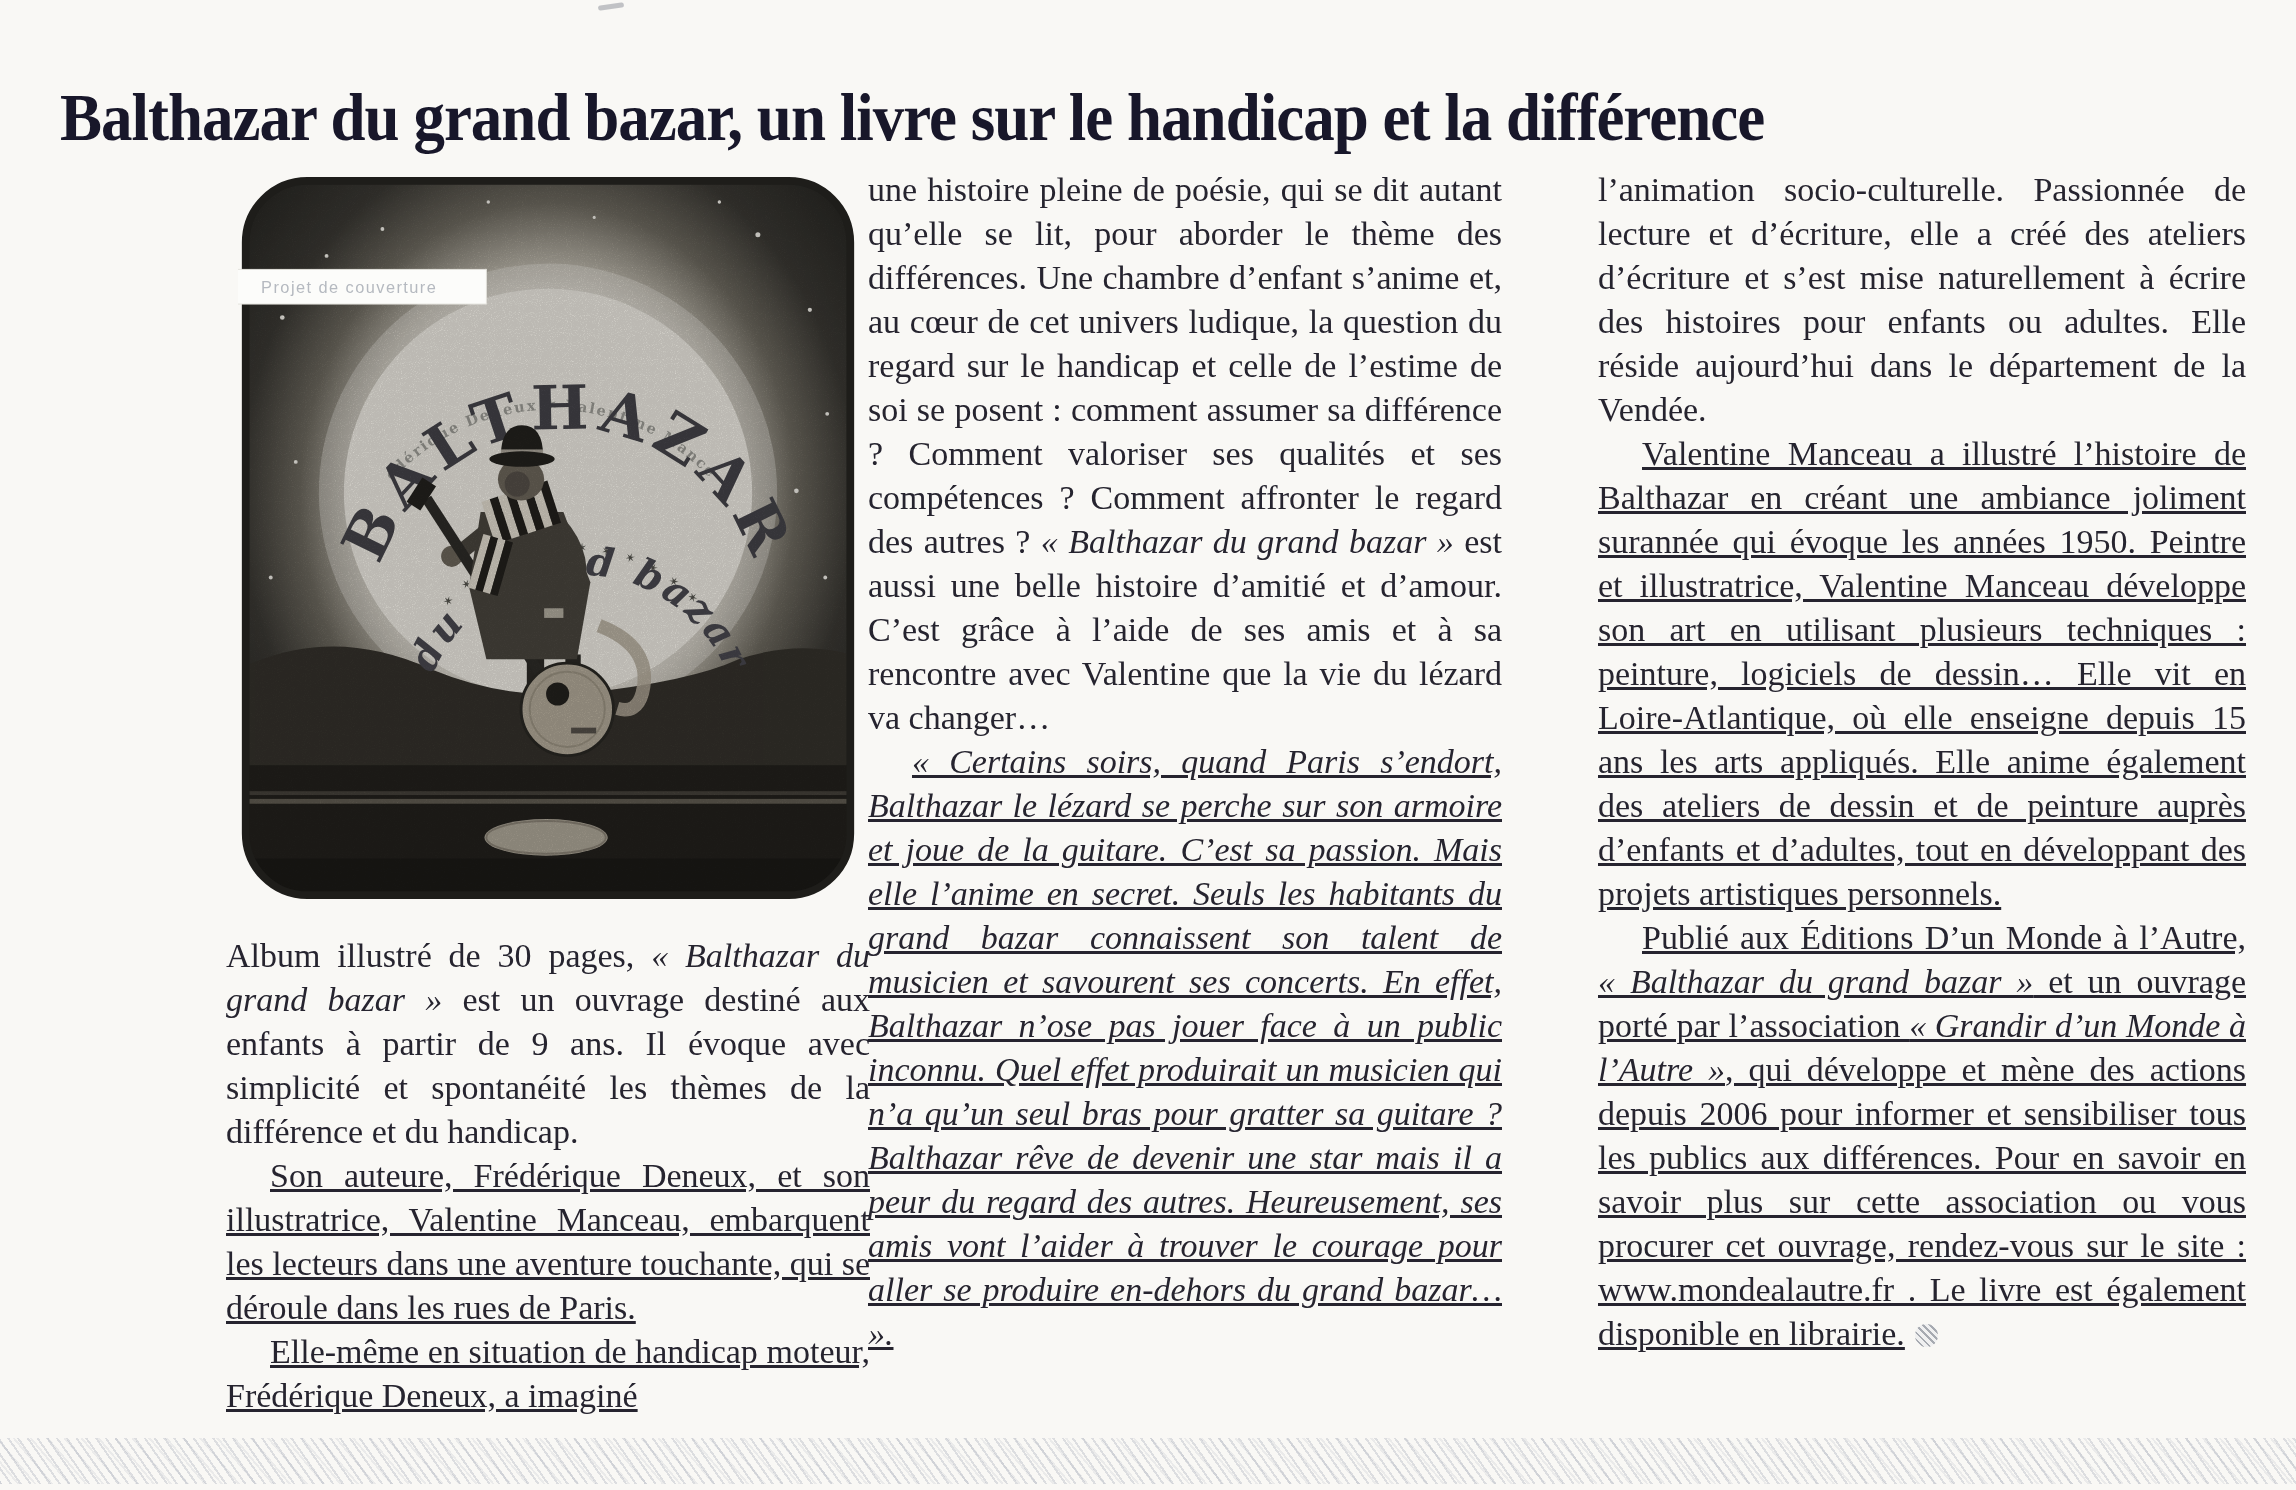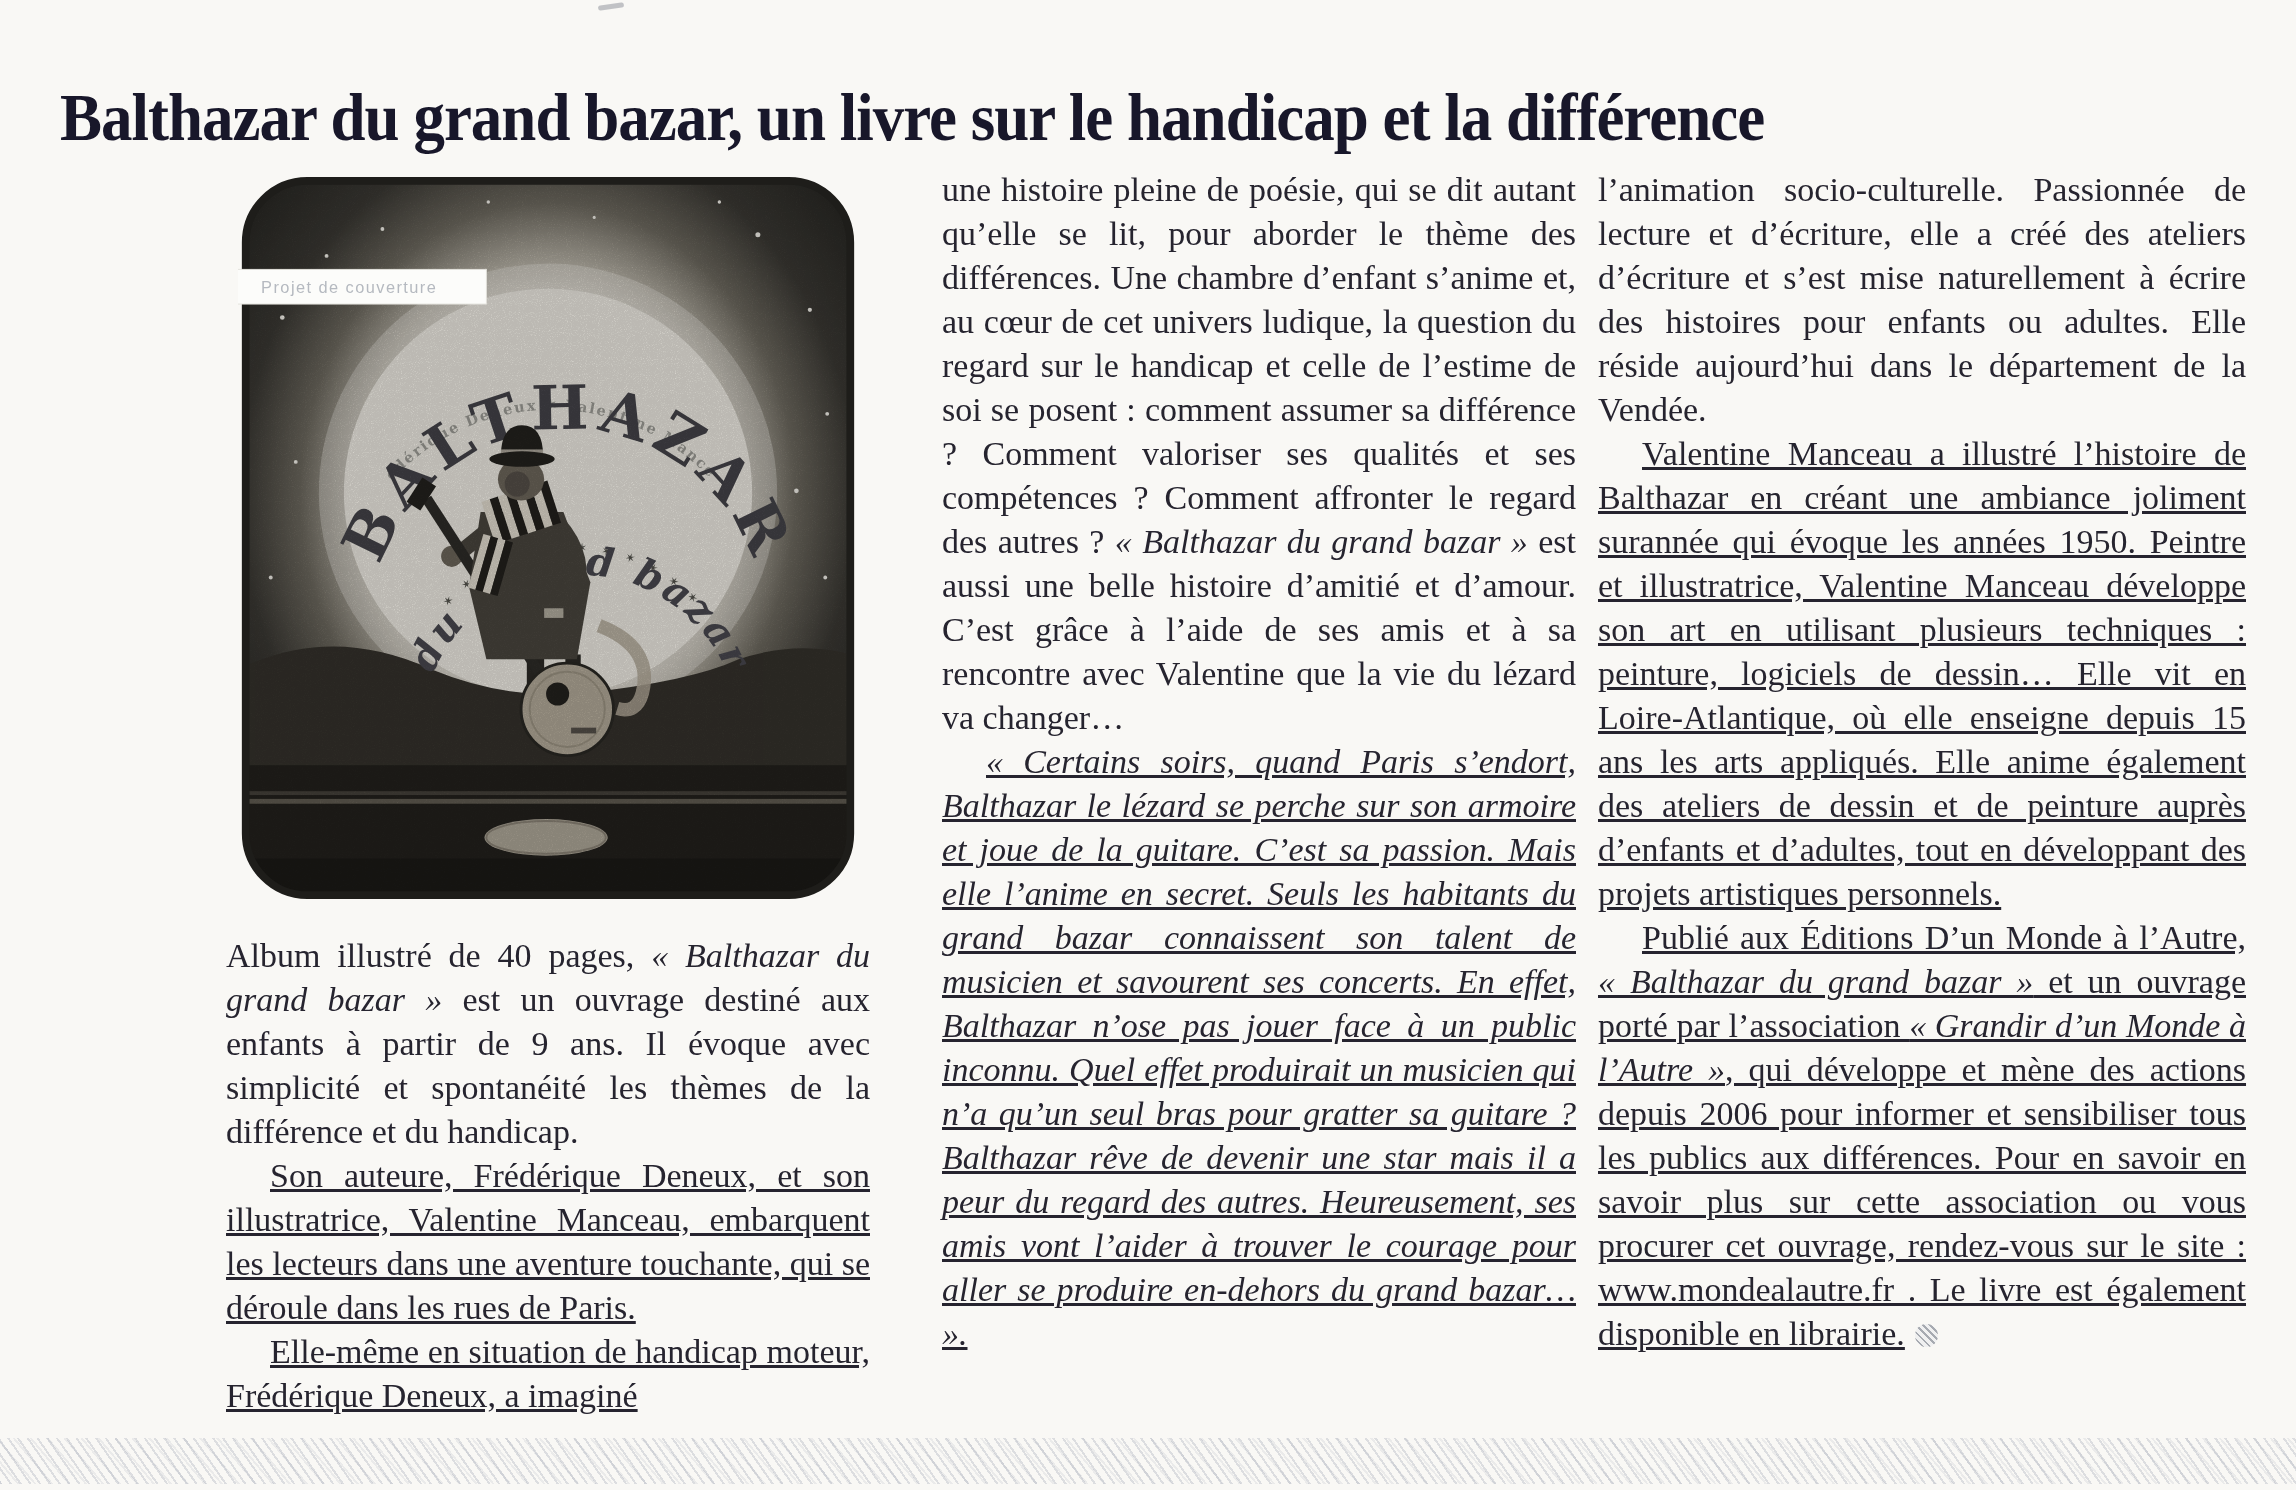--- a/index.html
+++ b/index.html
@@ -20,21 +20,21 @@
     font-weight: 700;
     letter-spacing: -1px;
     color: #18172a;
     white-space: nowrap;
     transform: scaleY(1.06);
     transform-origin: left top;
   }
 
   .col { position: absolute; top: 168px; }
   .col-1 { left: 226px; width: 644px; }
-  .col-2 { left: 942px; width: 634px; }
+  .col-2 { left: 868px; width: 634px; }
   .col-3 { left: 1562px; width: 648px; margin-left: 36px; }
 
   .col p {
     margin: 0;
     font-size: 34px;
     line-height: 44px;
     text-align: justify;
   }
   .ind { text-indent: 44px; text-decoration: underline; }
   .it, .quote { font-style: italic; }
@@ -200,21 +200,21 @@
         <rect x="8" y="8" width="628" height="742" rx="64" fill="none" stroke="#1e1d1a" stroke-width="8"></rect>
 
         <g>
           <rect x="-4" y="100" width="262" height="36" fill="#fcfcfa" stroke="#e3e2dc" stroke-width="1"></rect>
           <text x="24" y="125" font-family="Liberation Sans, sans-serif" font-size="17" fill="#a9aeb6" letter-spacing="1.5" opacity="0.85">Projet de couverture</text>
         </g>
       </svg>
     </figure>
 
     <div class="caption">
-      <p><span>Album illustré de 40 pages, </span><span class="it">« Balthazar du grand bazar »</span><span> est un ouvrage destiné aux enfants à partir de 9 ans. Il évoque avec simplicité et spontanéité les thèmes de la différence et du handicap.</span></p>
+      <p><span>Album illustré de 30 pages, </span><span class="it">« Balthazar du grand bazar »</span><span> est un ouvrage destiné aux enfants à partir de 9 ans. Il évoque avec simplicité et spontanéité les thèmes de la différence et du handicap.</span></p>
       <p class="ind">Son auteure, Frédérique Deneux, et son illustratrice, Valentine Manceau, embarquent les lecteurs dans une aventure touchante, qui se déroule dans les rues de Paris.</p>
       <p class="ind">Elle-même en situation de handicap moteur, Frédérique Deneux, a imaginé</p>
     </div>
   </div>
 
   <div class="col col-2">
     <p><span>une histoire pleine de poésie, qui se dit autant qu’elle se lit, pour aborder le thème des différences. Une chambre d’enfant s’anime et, au cœur de cet univers ludique, la question du regard sur le handicap et celle de l’estime de soi se posent : comment assumer sa différence ? Comment valoriser ses qualités et ses compétences ? Comment affronter le regard des autres ? </span><span class="it">« Balthazar du grand bazar »</span><span> est aussi une belle histoire d’amitié et d’amour. C’est grâce à l’aide de ses amis et à sa rencontre avec Valentine que la vie du lézard va changer…</span></p>
     <p class="ind quote">« Certains soirs, quand Paris s’endort, Balthazar le lézard se perche sur son armoire et joue de la guitare. C’est sa passion. Mais elle l’anime en secret. Seuls les habitants du grand bazar connaissent son talent de musicien et savourent ses concerts. En effet, Balthazar n’ose pas jouer face à un public inconnu. Quel effet produirait un musicien qui n’a qu’un seul bras pour gratter sa guitare ? Balthazar rêve de devenir une star mais il a peur du regard des autres. Heureusement, ses amis vont l’aider à trouver le courage pour aller se produire en-dehors du grand bazar… ».</p>
   </div>
 

